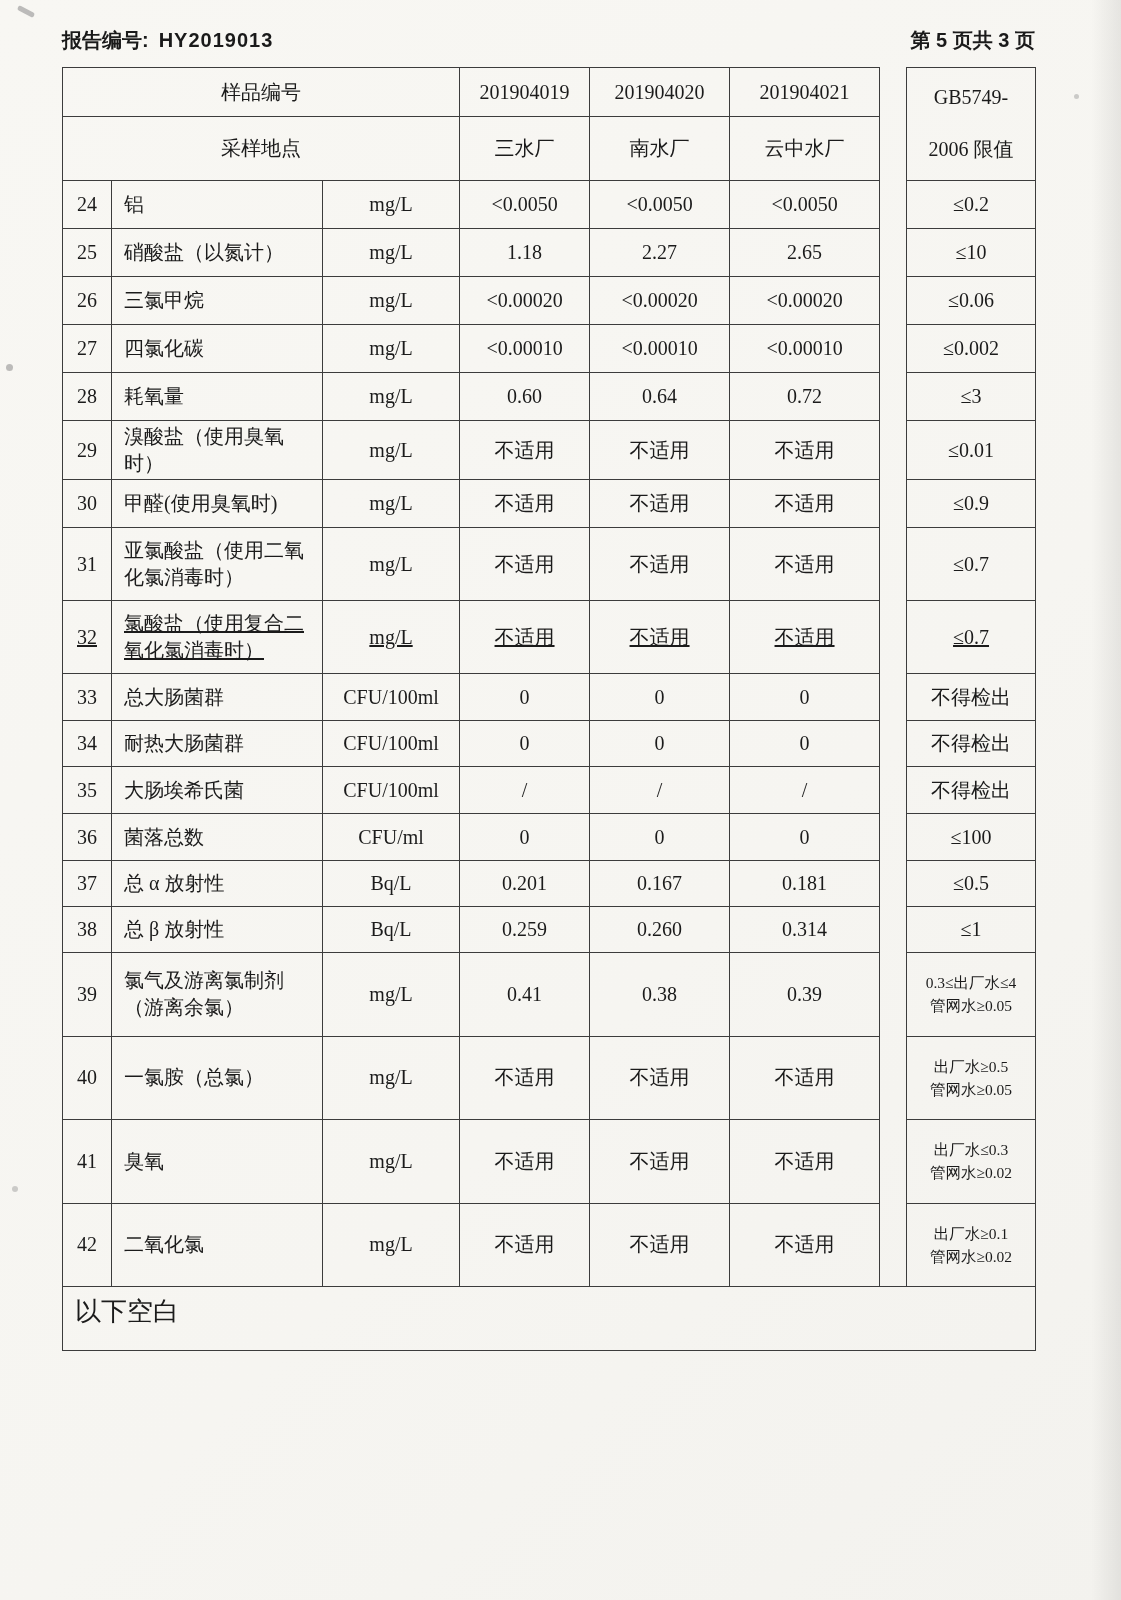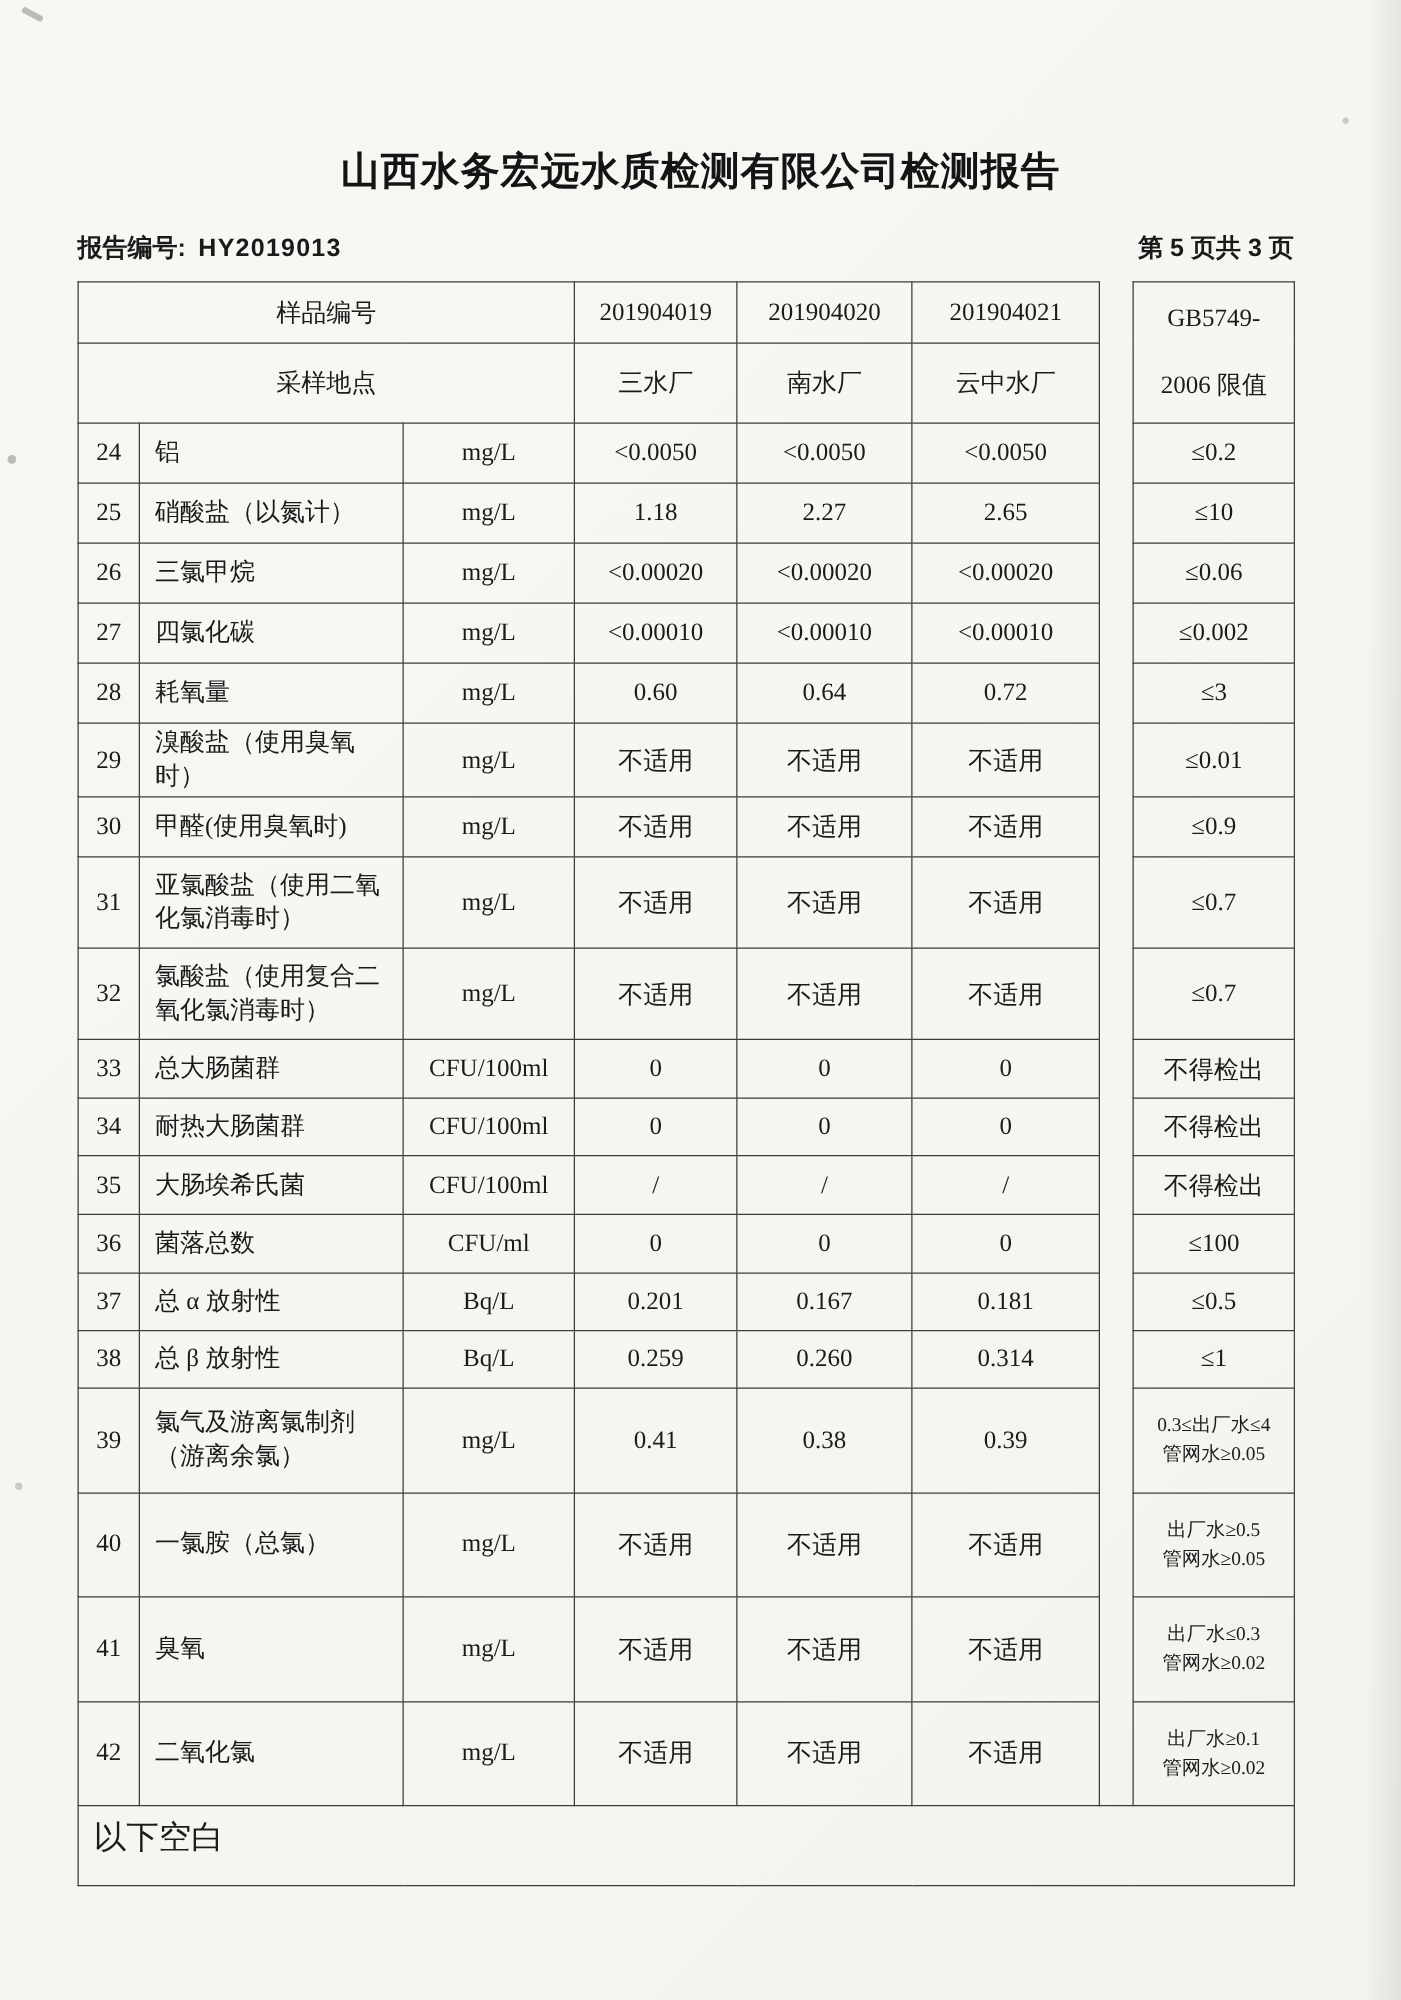--- a/index.html
+++ b/index.html
@@ -60,21 +60,20 @@
 </head>
 <body>
 
 <div>
 
   <div class="speck s1"></div>
   <div class="speck s2"></div>
   <div class="speck s3"></div>
   <div class="speck s4"></div>
 
-  <h1 class="page-title">山西水务宏远水质检测有限公司检测报告</h1>
 
   <div class="meta">
     <div>
       <span>报告编号:</span><span class="report-no-value">HY2019013</span>
     </div>
     <div>第 5 页共 3 页</div>
   </div>
 
   <table class="report-table">
     <colgroup>
@@ -179,21 +178,21 @@
         <tr style="height: 73px;">
           <td>31</td>
           <td class="name">亚氯酸盐（使用二氧化氯消毒时）</td>
           <td>mg/L</td>
           <td>不适用</td>
           <td>不适用</td>
           <td>不适用</td>
           <td class="gap"></td>
           <td class="limit">≤0.7</td>
         </tr>
-        <tr style="height: 73px;">
+        <tr style="height: 73px; text-decoration: underline;">
           <td>32</td>
           <td class="name">氯酸盐（使用复合二氧化氯消毒时）</td>
           <td>mg/L</td>
           <td>不适用</td>
           <td>不适用</td>
           <td>不适用</td>
           <td class="gap"></td>
           <td class="limit">≤0.7</td>
         </tr>
         <tr style="height: 47px;">

